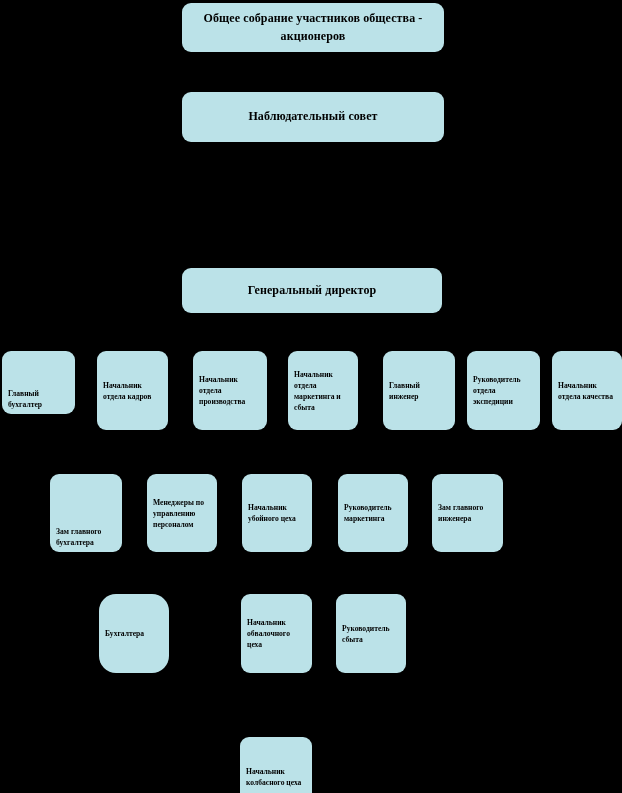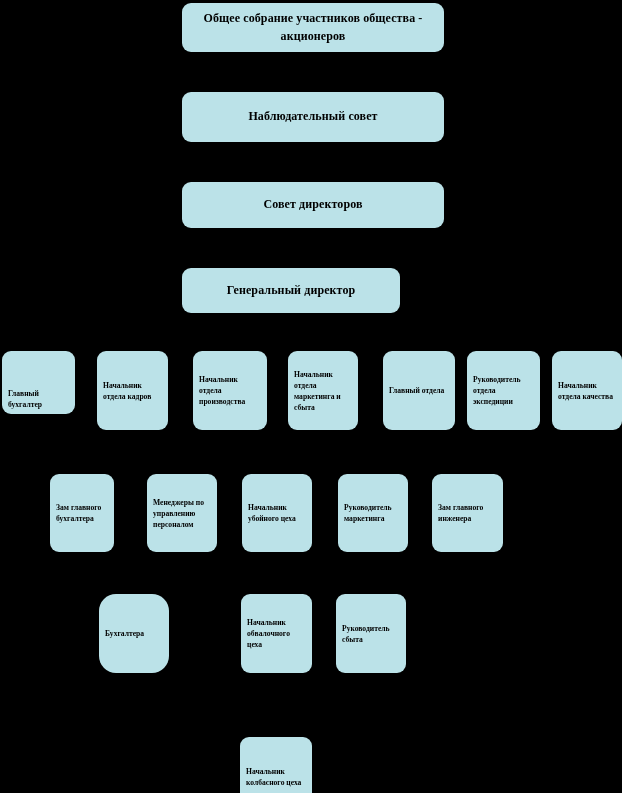--- a/index.html
+++ b/index.html
@@ -55,51 +55,48 @@
 <div id="canvas">
 
   <div class="node wide" style="left:182px; top:3px; width:262px; height:49px;">
     <span class="label">Общее собрание участников общества - акционеров</span>
   </div>
 
   <div class="node wide" style="left:182px; top:92px; width:262px; height:50px;">
     <span class="label">Наблюдательный совет</span>
   </div>
 
-  <div class="node wide" style="left:182px; top:182px; width:262px; height:46px;">
-    <span class="label">Совет директоров</span>
-  </div>
 
-  <div class="node wide" style="left:182px; top:268px; width:218px; height:45px;">
+  <div class="node wide" style="left:182px; top:268px; width:260px; height:45px;">
     <span class="label">Генеральный директор</span>
   </div>
 
   <div class="node col" style="left:2px; top:351px; width:73px; height:63px;align-items:flex-end;">
     <span class="label">Главный бухгалтер</span>
   </div>
   <div class="node col" style="left:97px; top:351px; width:71px; height:79px;">
     <span class="label">Начальник отдела кадров</span>
   </div>
   <div class="node col" style="left:288px; top:351px; width:70px; height:79px;">
     <span class="label">Начальник отдела маркетинга и сбыта</span>
   </div>
   <div class="node col" style="left:193px; top:351px; width:74px; height:79px;">
     <span class="label">Начальник отдела производства</span>
   </div>
   <div class="node col" style="left:383px; top:351px; width:72px; height:79px;">
-    <span class="label">Главный отдела</span>
+    <span class="label">Главный инженер</span>
   </div>
   <div class="node col" style="left:552px; top:351px; width:70px; height:79px;">
     <span class="label">Начальник отдела качества</span>
   </div>
   <div class="node col" style="left:467px; top:351px; width:73px; height:79px;">
     <span class="label">Руководитель отдела экспедиции</span>
   </div>
 
-  <div class="node col" style="left:50px; top:474px; width:64px; height:78px;">
+  <div class="node col" style="left:50px; top:474px; width:72px; height:78px;align-items:flex-end;">
     <span class="label">Зам главного бухгалтера</span>
   </div>
   <div class="node col" style="left:147px; top:474px; width:70px; height:78px;">
     <span class="label">Менеджеры по управлению персоналом</span>
   </div>
   <div class="node col" style="left:242px; top:474px; width:70px; height:78px;">
     <span class="label">Начальник убойного цеха</span>
   </div>
   <div class="node col" style="left:338px; top:474px; width:70px; height:78px;">
     <span class="label">Руководитель маркетинга</span>

